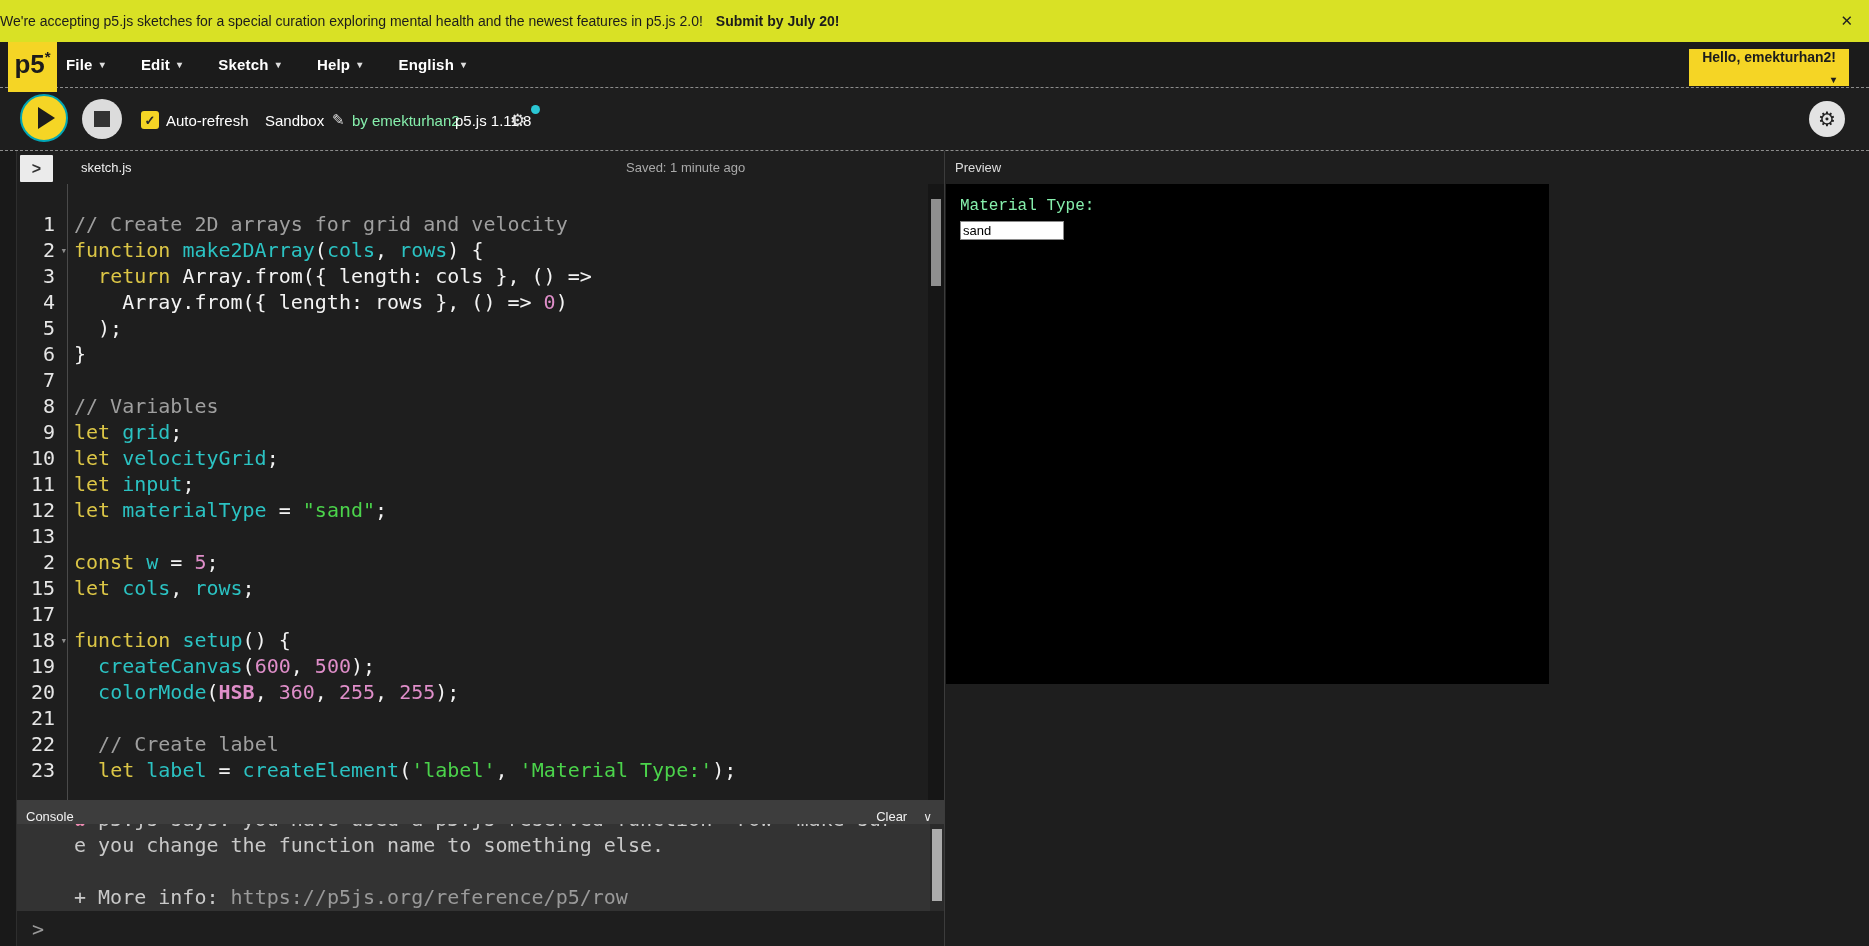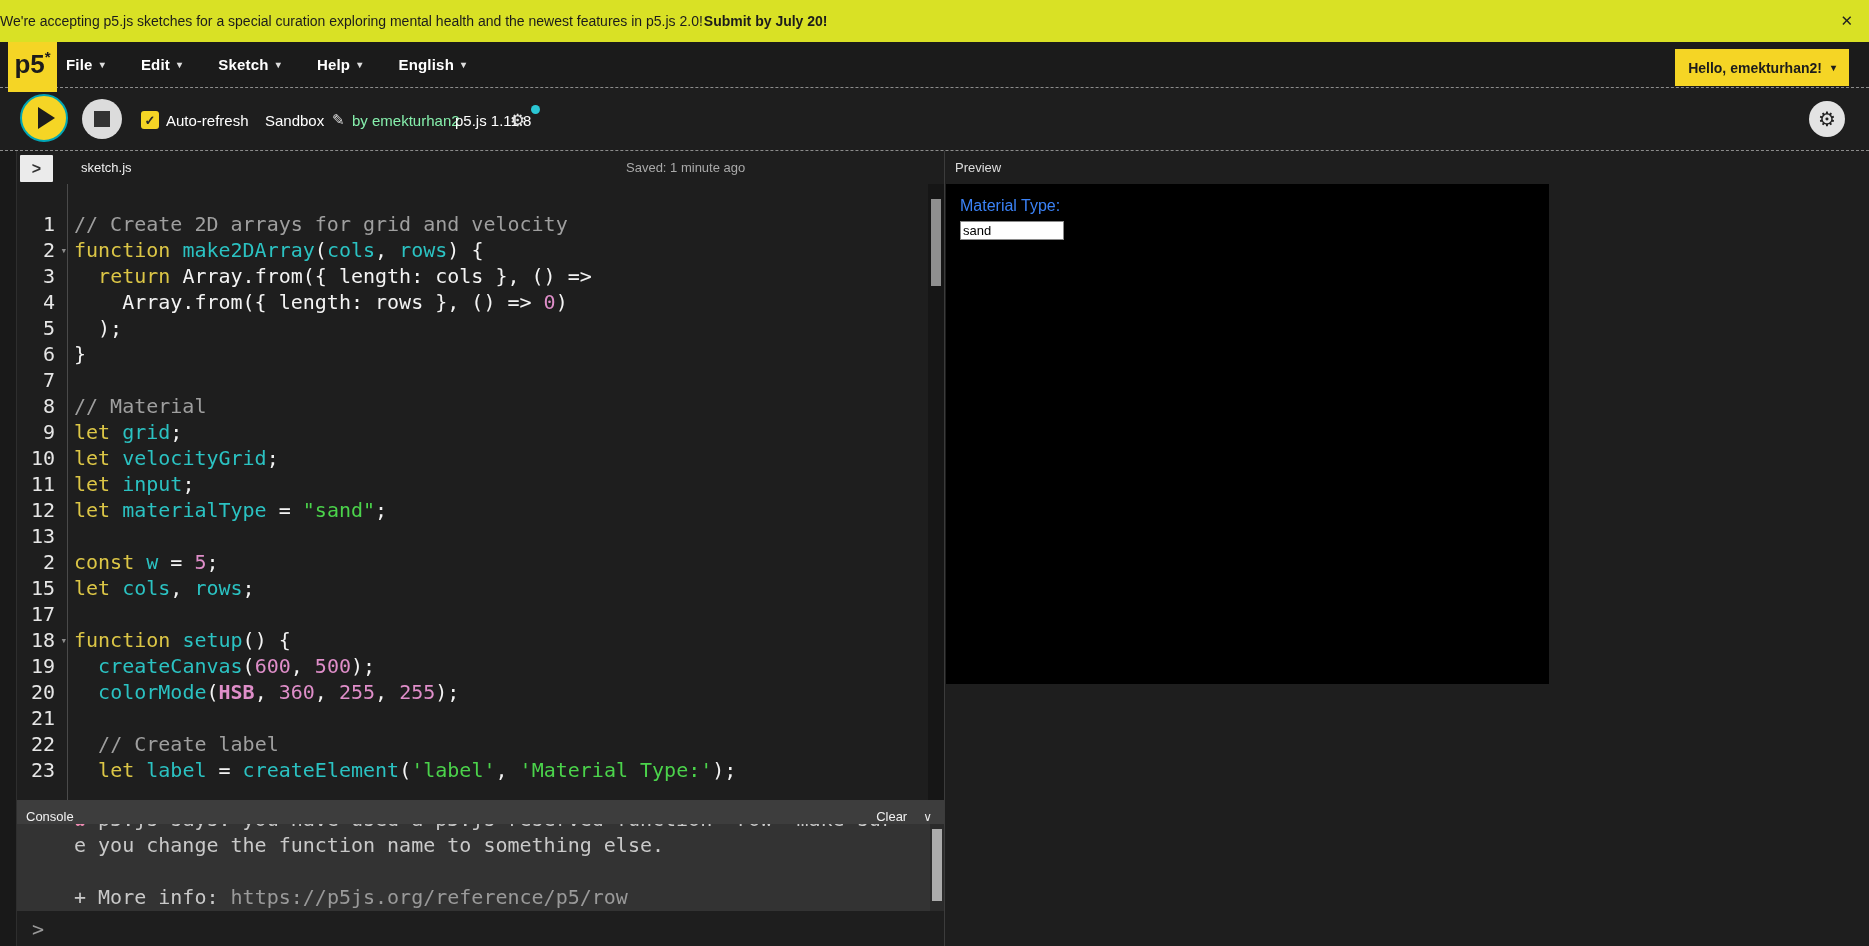--- a/index.html
+++ b/index.html
@@ -3,37 +3,37 @@
 <meta charset="utf-8">
 <style>
   * { margin:0; padding:0; box-sizing:border-box; }
   html,body { width:1869px; height:946px; background:#1e1e1e; overflow:hidden;
               font-family:"Liberation Sans", sans-serif; }
   .app { position:relative; width:1869px; height:946px; }
 
   
   .banner { height:42px; background:#d9e125; display:flex; align-items:center;
             font-size:14px; color:#1c1c1c; position:relative; }
-  .banner b { font-weight:700; margin-left:1px; }
+  .banner b { font-weight:700; margin-left:13px; }
   .banner-close { position:absolute; right:16px; top:11px; font-size:15px; color:#222;
                   cursor:pointer; line-height:20px; }
 
   
   .nav { height:45px; background:#1b1b1b; position:relative; display:flex;
          align-items:center; padding-left:66px; gap:36px; }
   .logo { position:absolute; left:8px; top:0; width:49px; height:50px; background:#f5d525;
           z-index:5; display:flex; align-items:flex-start; justify-content:center;
           color:#1c1c1c; font-weight:700; font-size:26px; line-height:44px; }
   .logo sup { font-size:15px; line-height:30px; }
   .menu-item { color:#fff; font-size:15px; font-weight:600; letter-spacing:.2px;
                display:flex; align-items:center; gap:7px; cursor:pointer; }
   .menu-item .caret { font-size:10px; color:#ddd; }
   .user-btn { position:absolute; right:20px; top:7px; height:37px; background:#f5d525;
               color:#1c1c1c; font-size:14px; font-weight:600; display:flex;
-              align-items:center; gap:9px; padding:0 13px; cursor:pointer; }
+              align-items:flex-end; gap:9px; padding:0 13px; cursor:pointer;flex-direction:column; }
   .user-btn .caret { font-size:10px; }
 
   
   .toolbar { height:63px; background:#1e1e1e; border-top:1px dashed #8c8c8c; position:relative; }
   .play-btn { position:absolute; left:20px; top:6px; width:48px; height:48px; border-radius:50%;
               background:#f5d525; border:2px solid #00a6b6; display:flex; align-items:center;
               justify-content:center; cursor:pointer; }
   .play-tri { width:0; height:0; border-left:17px solid #1c1c1c; border-top:11px solid transparent;
               border-bottom:11px solid transparent; margin-left:5px; }
   .stop-btn { position:absolute; left:82px; top:11px; width:40px; height:40px; border-radius:50%;
@@ -94,21 +94,21 @@
   .url { color:#9a9a9a; cursor:pointer; }
   .cscroll { position:absolute; right:0; top:0; bottom:0; width:14px; background:#2b2b2b; }
   .cthumb { position:absolute; left:2px; top:5px; width:10px; height:72px; background:#ababab; cursor:pointer; }
   .console-input { height:35px; background:#1e1e1e; display:flex; align-items:center; padding-left:15px;
                    font-family:"DejaVu Sans Mono", monospace; font-size:20px; color:#999; cursor:text; }
 
   .preview-col { flex:1; position:relative; background:#1e1e1e; }
   .preview-title { position:absolute; left:10px; top:9px; font-size:13px; color:#dddddd; }
   .sketch-canvas { position:absolute; left:1px; top:33px; width:603px; height:500px; background:#000;
                    padding:13px 14px; }
-  .mt-label { color:#3b82f6; font-size:16px; }
+  .mt-label { color:#86efac; font-size:16px;font-family:Liberation Mono, monospace; }
   .mt-input { display:block; margin-top:6px; width:104px; height:19px; background:#fff; color:#000;
               border:1px solid #8a8a8a; font-size:13px; padding:0 2px;
               font-family:"Liberation Sans", sans-serif; }
 </style>
 </head>
 <body>
 
 <div class="app">
 
   <div class="banner">
@@ -208,21 +208,21 @@
             <div class="code-row">
               <div class="gutter">6</div>
               <div class="code-text"><span class="tok-pl">}</span></div>
             </div>
             <div class="code-row">
               <div class="gutter">7</div>
               <div class="code-text"></div>
             </div>
             <div class="code-row">
               <div class="gutter">8</div>
-              <div class="code-text"><span class="tok-cm">// Material</span></div>
+              <div class="code-text"><span class="tok-cm">// Variables</span></div>
             </div>
             <div class="code-row">
               <div class="gutter">9</div>
               <div class="code-text"><span class="tok-kw">let</span><span class="tok-pl"> </span><span class="tok-def">grid</span><span class="tok-pl">;</span></div>
             </div>
             <div class="code-row">
               <div class="gutter">10</div>
               <div class="code-text"><span class="tok-kw">let</span><span class="tok-pl"> </span><span class="tok-def">velocityGrid</span><span class="tok-pl">;</span></div>
             </div>
             <div class="code-row">

